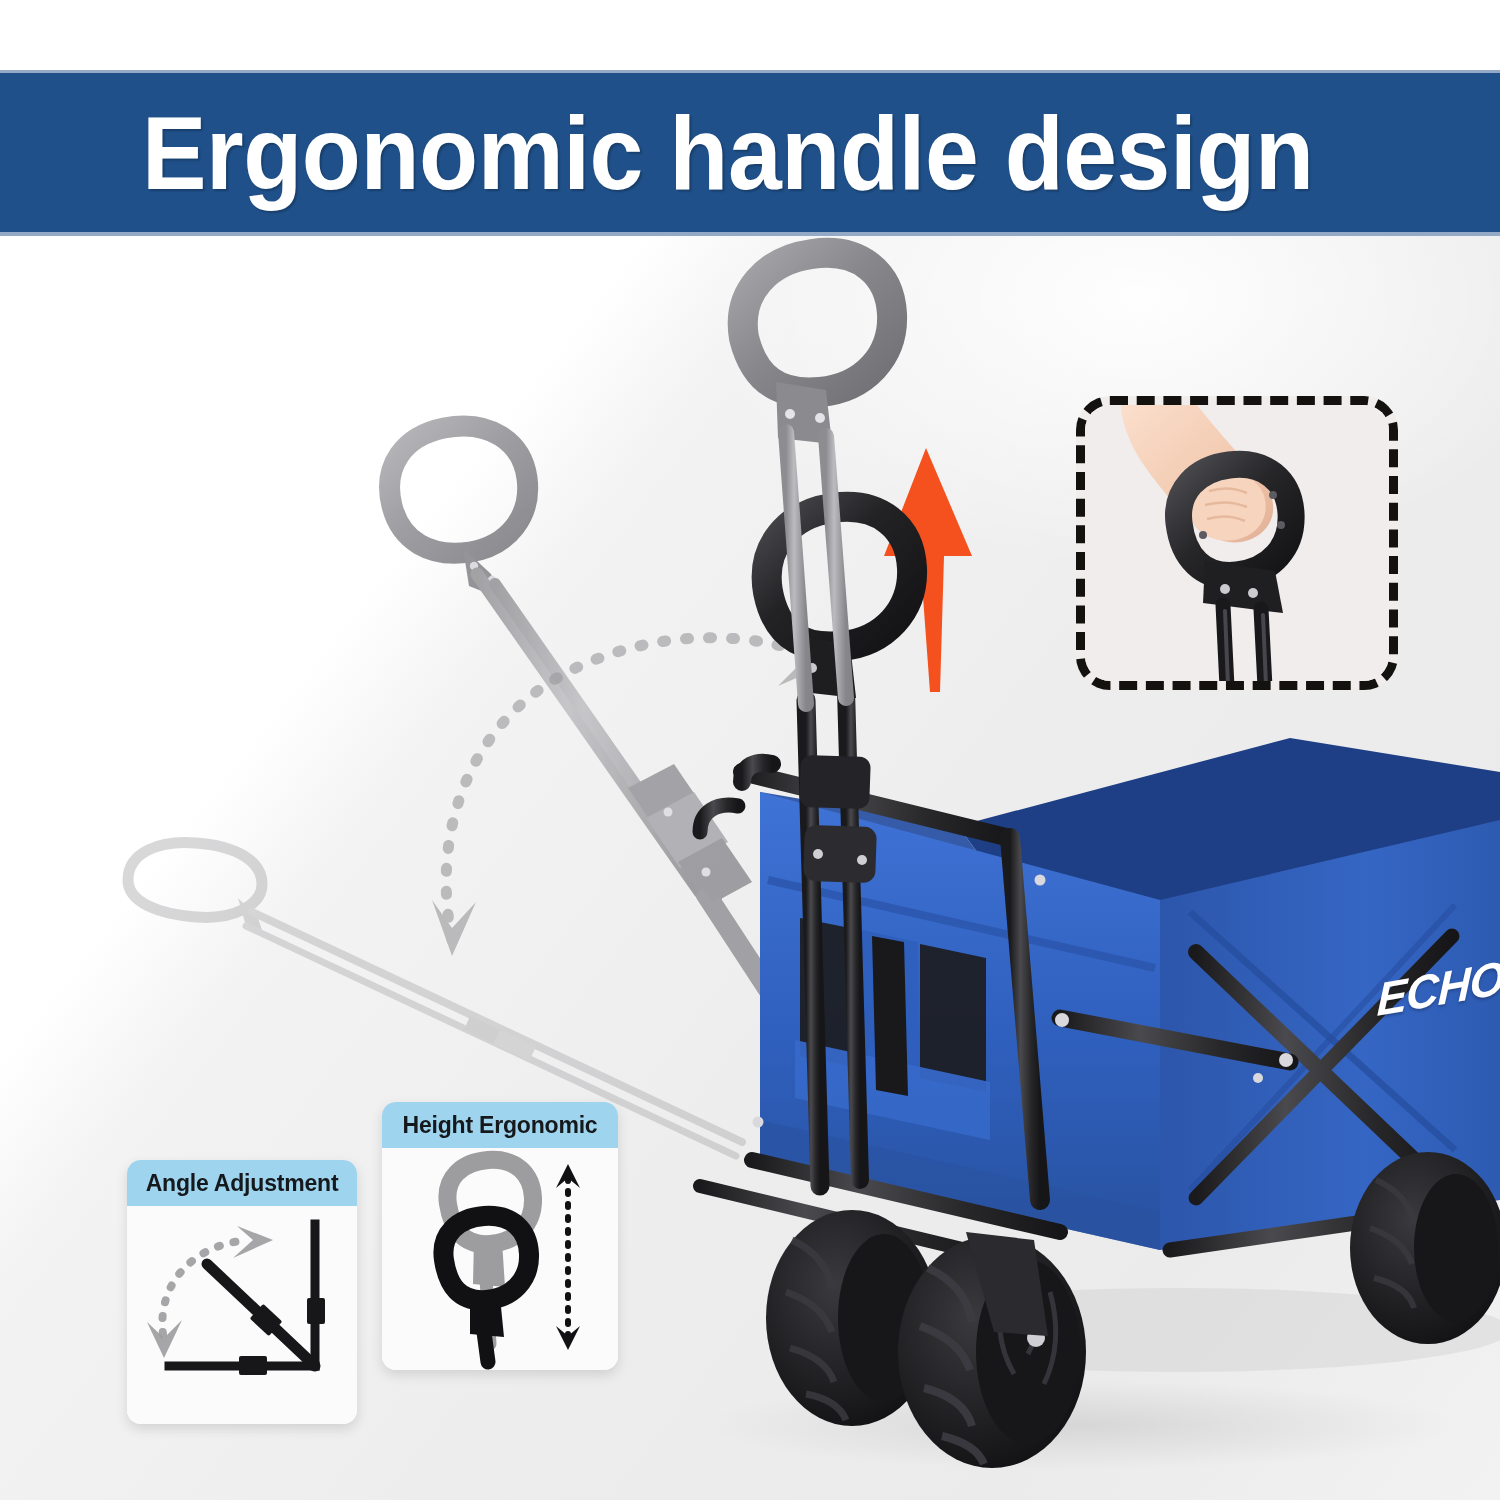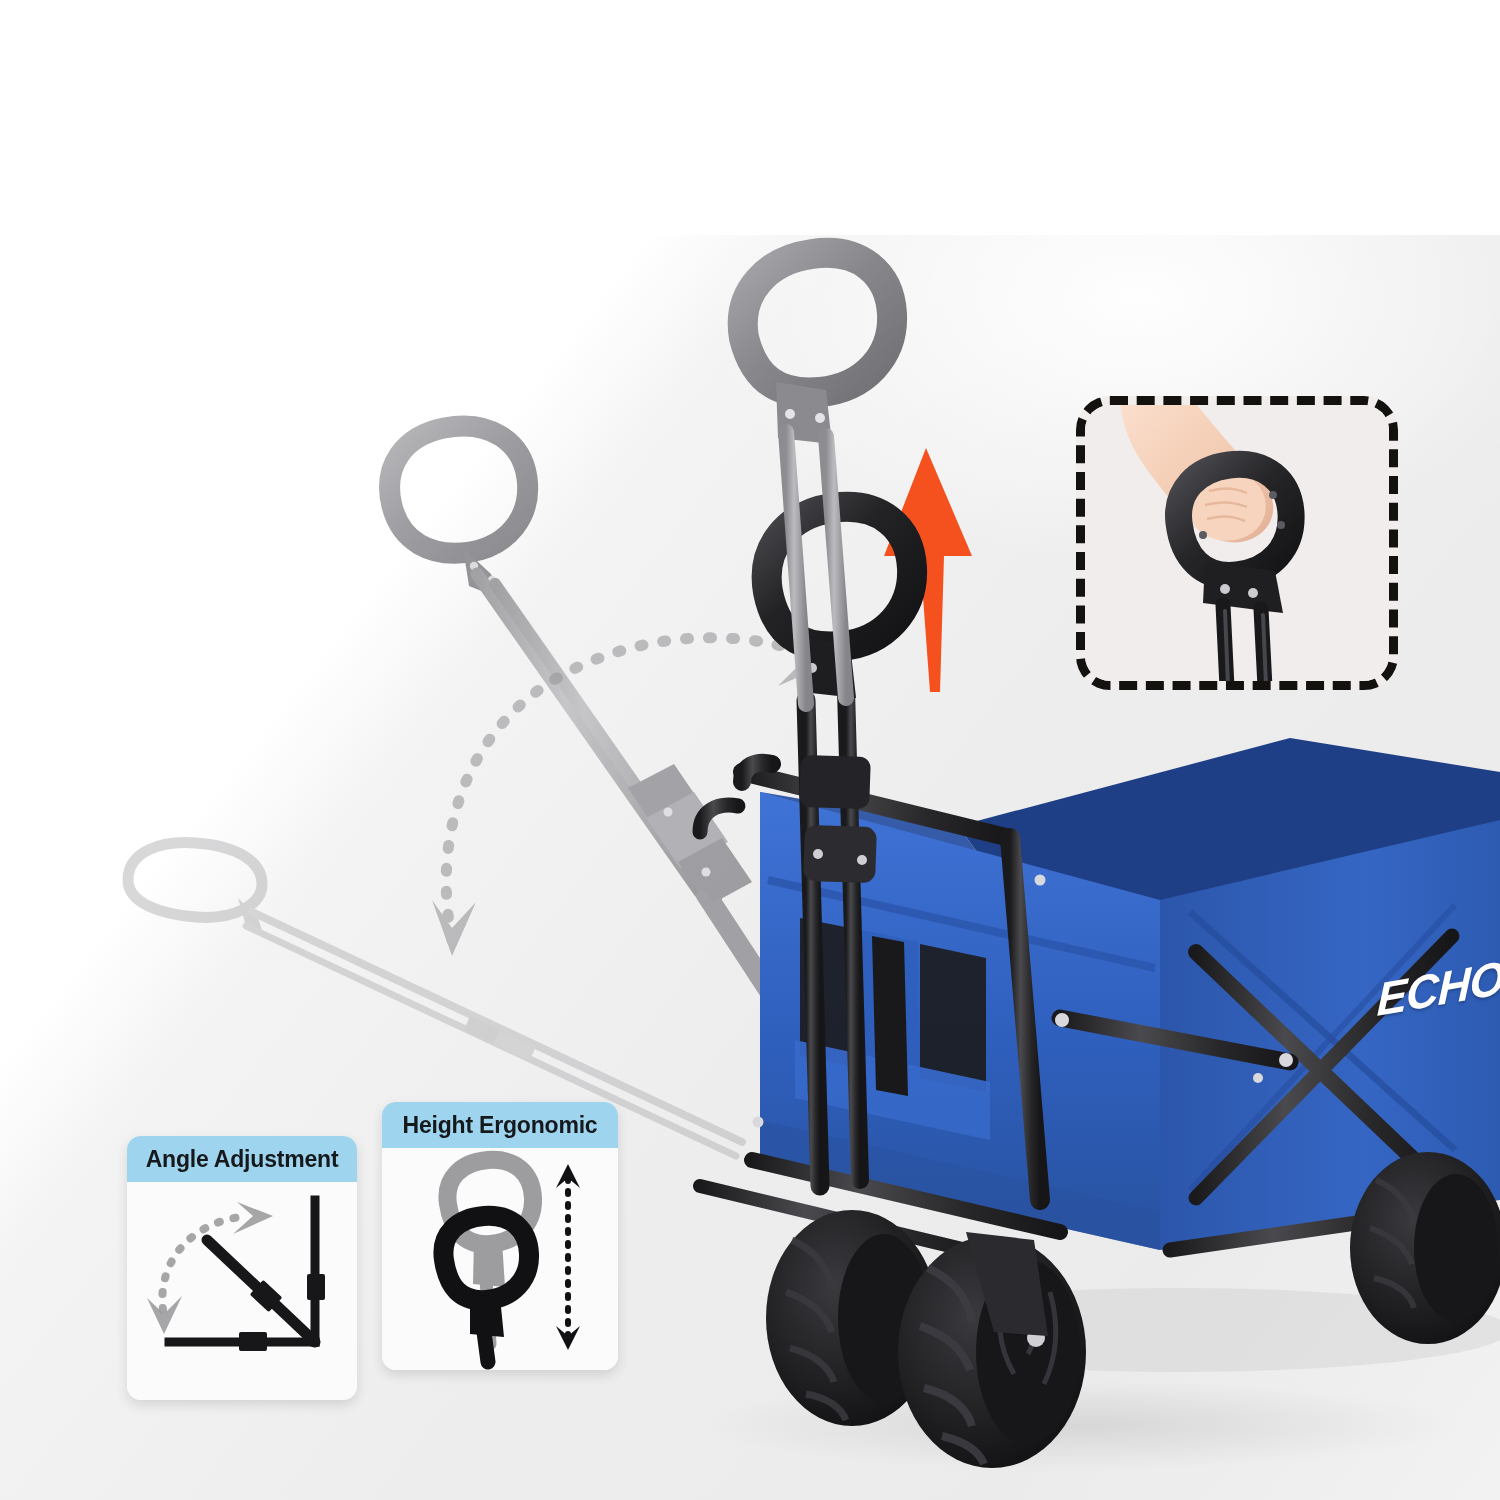--- a/index.html
+++ b/index.html
@@ -116,21 +116,21 @@
     font-weight: bold;
     font-size: 23px;
     letter-spacing: -0.2px;
     white-space: nowrap;
   }
   .card-body {
     position: relative;
     height: 218px;
     background: #fbfbfb;
   }
-  #card-angle  { left: 127px; top: 1136px; }
+  #card-angle  { left: 127px; top: 1160px; }
   #card-height { left: 382px; top: 1102px; width: 236px; }
   #card-height .card-body { height: 222px; }
 
   svg { display: block; }
 </style>
 </head>
 <body>
 
 <div id="stage">
 
@@ -354,20 +354,23 @@
         <g stroke="#3a3a3f" stroke-width="6" fill="none" opacity="0.8">
           <path d="M1376,1180 q32,14 38,44"></path>
           <path d="M1370,1228 q34,12 42,36"></path>
           <path d="M1374,1278 q34,8 40,30"></path>
         </g>
         <ellipse cx="1456" cy="1248" rx="42" ry="74" fill="#17171a"></ellipse>
       </g>
     </g>
   </svg>
 
+  <div class="banner" style="background:#1f5089">
+    <div class="banner-title">Ergonomic handle design</div>
+  </div>
 
   <div class="inset">
     <svg class="inset-inner" width="304" height="276" viewBox="0 0 304 276">
       <defs>
         <linearGradient id="skinG" x1="0" y1="0" x2="1" y2="1">
           <stop offset="0%" stop-color="#fbe0ce"></stop>
           <stop offset="55%" stop-color="#f3cbb2"></stop>
           <stop offset="100%" stop-color="#e2b096"></stop>
         </linearGradient>
         <linearGradient id="gripBlk2" x1="0" y1="0" x2="1" y2="1">

